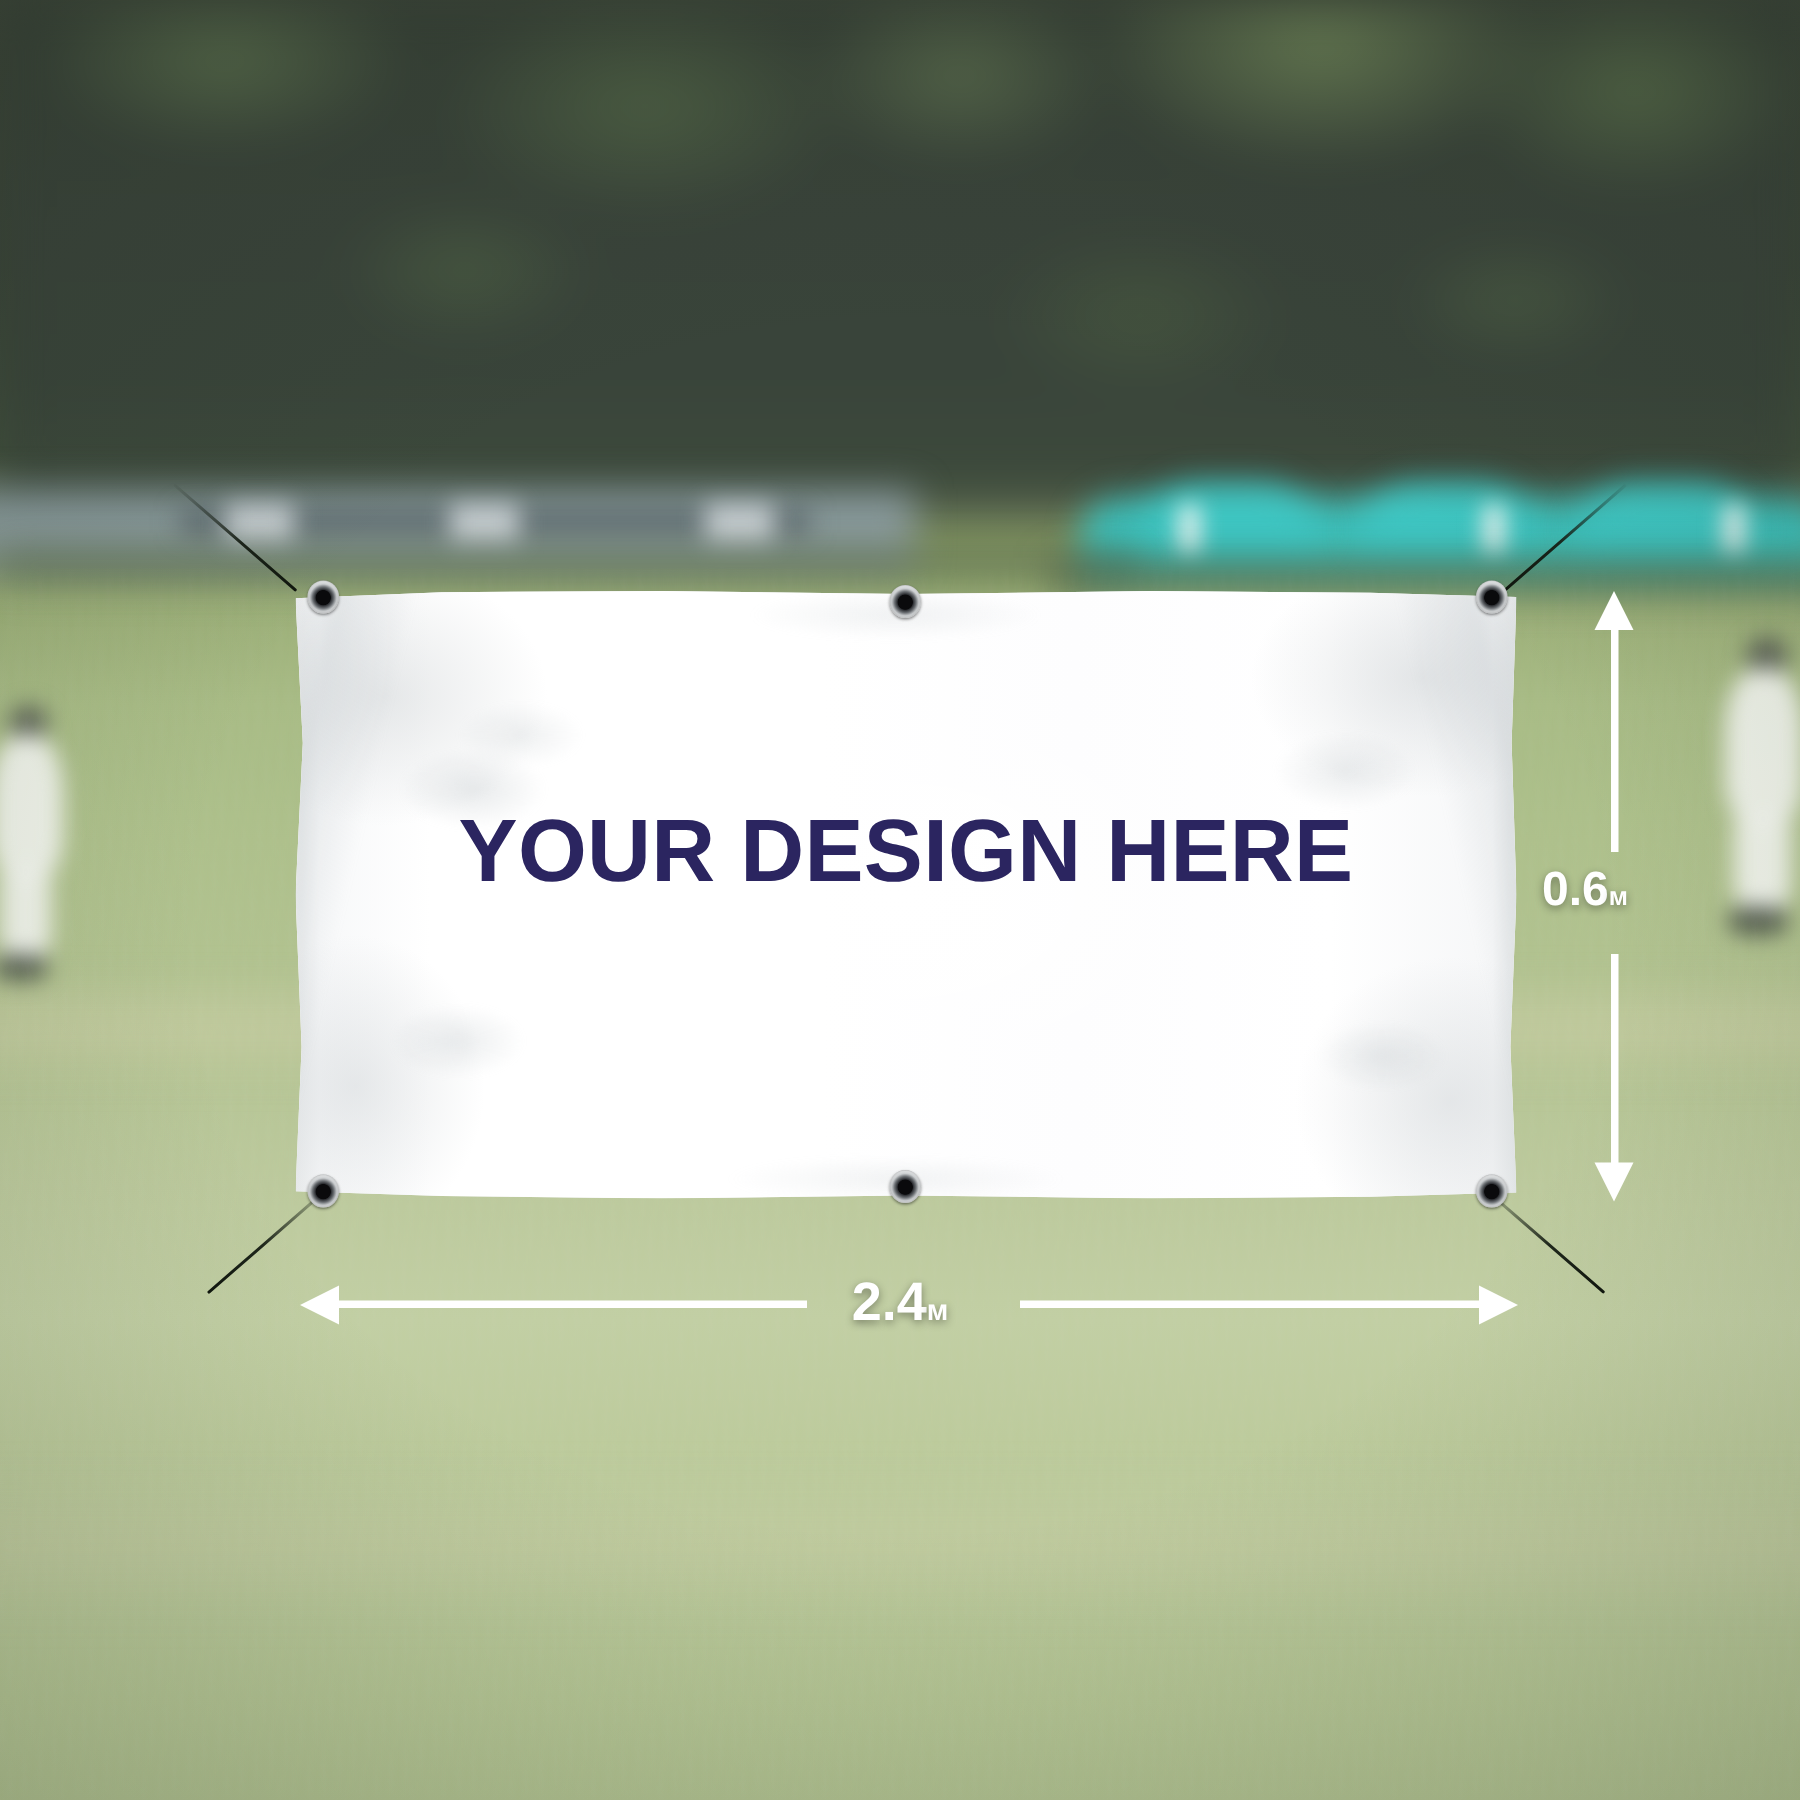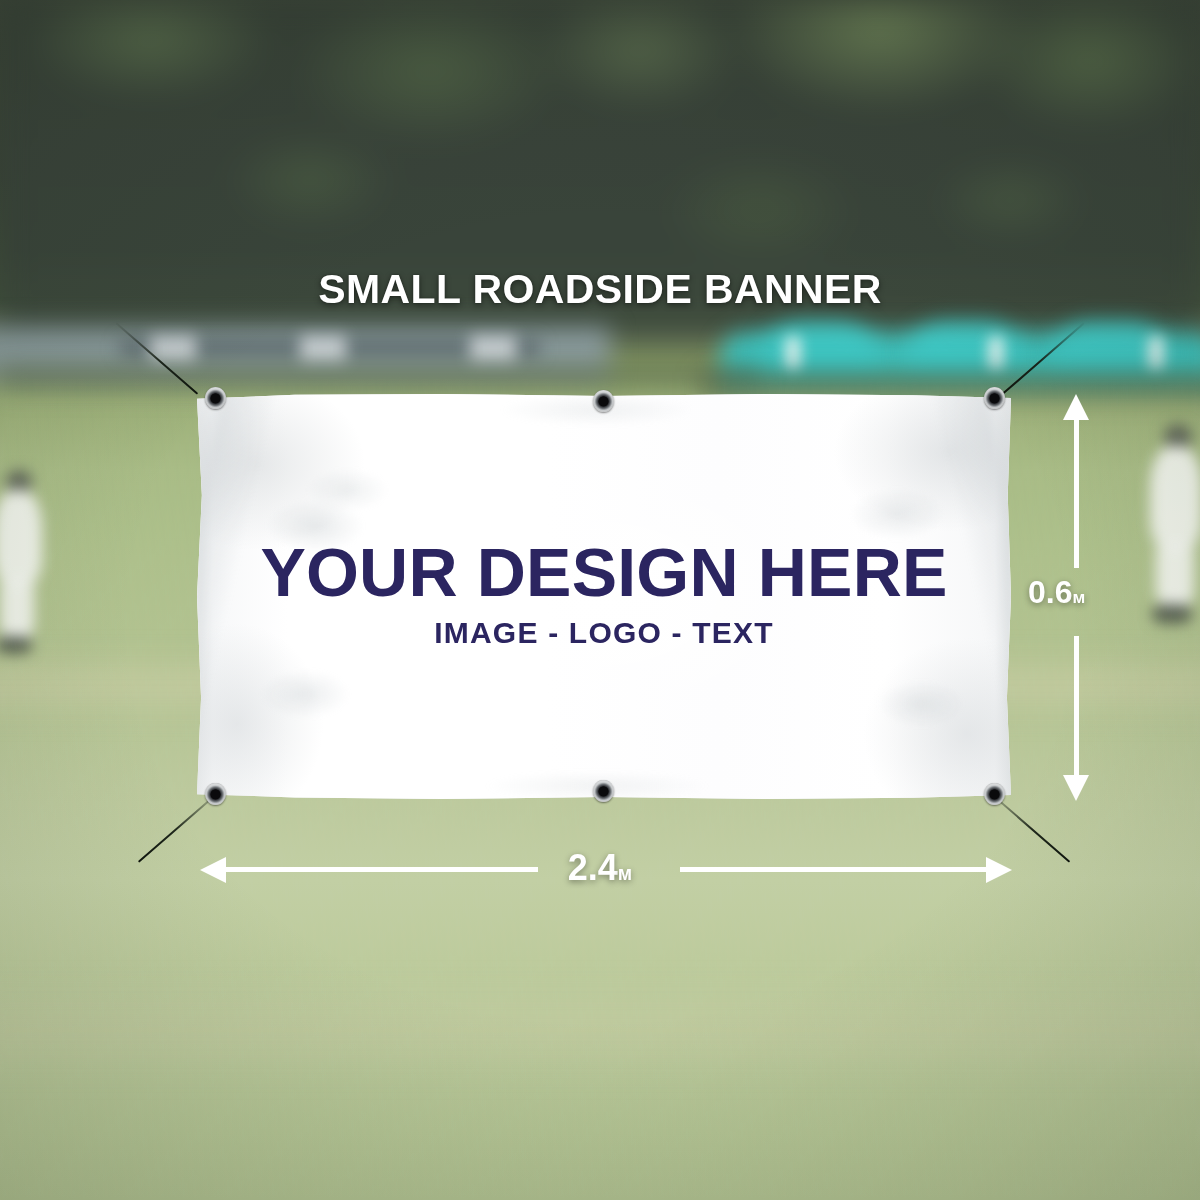--- a/index.html
+++ b/index.html
@@ -198,21 +198,21 @@
       radial-gradient(circle at 50% 52%, #0a0a0c 0 31%, #2a2c30 34%, #6d7175 46%,
                       #c9ccce 58%, #f1f3f4 70%, #aeb2b5 84%, #84888b 100%);
     box-shadow:0 1px 2px rgba(0,0,0,.45), inset 0 0 2px rgba(0,0,0,.4);
   }
 
   
   .banner-text {
     position:absolute; left:0; right:0; text-align:center;
     color:#2b2560; font-weight:bold; white-space:nowrap;
   }
-  #headline { top:139px; font-size:68px; letter-spacing:.2px; }
+  #headline { top:139px; font-size:59px; letter-spacing:.2px; }
   #subline  { top:222px; font-size:30px; letter-spacing:1.2px; }
 
   
   #title {
     position:absolute; left:0; width:1200px; top:266px;
     text-align:center; color:#ffffff; font-weight:bold;
     font-size:41px; letter-spacing:.4px;
     text-shadow:0 2px 6px rgba(0,0,0,.45), 0 0 2px rgba(0,0,0,.35);
   }
 
@@ -298,24 +298,22 @@
     <div class="banner-ripples"></div>
 
     <div class="grommet" style="left:8px;   top:-7px;"></div>
     <div class="grommet" style="left:396px; top:-4px;"></div>
     <div class="grommet" style="left:787px; top:-7px;"></div>
     <div class="grommet" style="left:8px;   top:389px;"></div>
     <div class="grommet" style="left:396px; top:386px;"></div>
     <div class="grommet" style="left:787px; top:389px;"></div>
 
     <div id="headline" class="banner-text">YOUR DESIGN HERE</div>
-    <div id="subline" class="banner-text">IMAGE - LOGO - TEXT</div>
   </div>
 
-  <div id="title">SMALL ROADSIDE BANNER</div>
 
   <div>
     <div class="arrowhead ah-up" style="left:1063px; top:394px;"></div>
     <div class="dim-line" style="left:1074px; top:418px; width:5px; height:150px;"></div>
     <div class="dim-line" style="left:1074px; top:636px; width:5px; height:142px;"></div>
     <div class="arrowhead ah-down" style="left:1063px; top:775px;"></div>
     <div id="dim-v-label" class="dim-label">
       <span>0.6</span><span class="unit">м</span>
     </div>
   </div>

